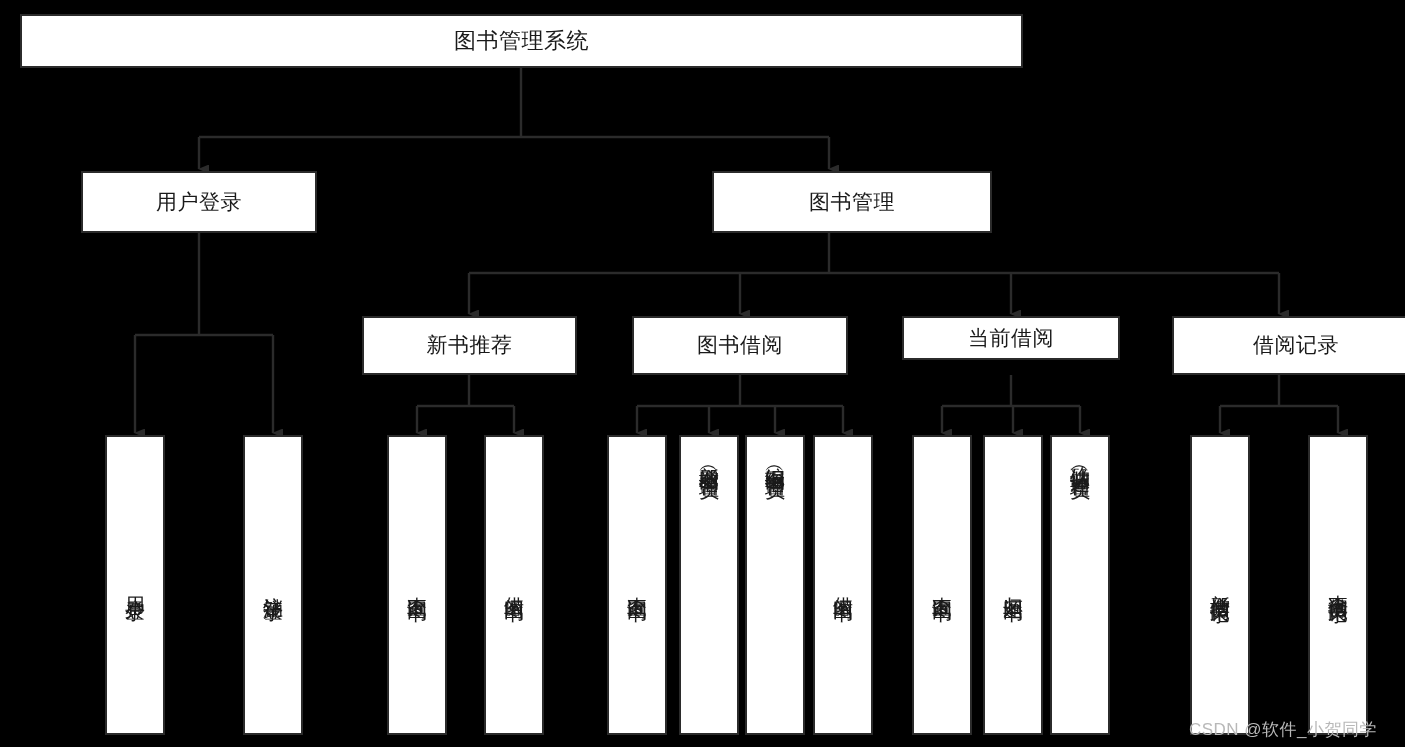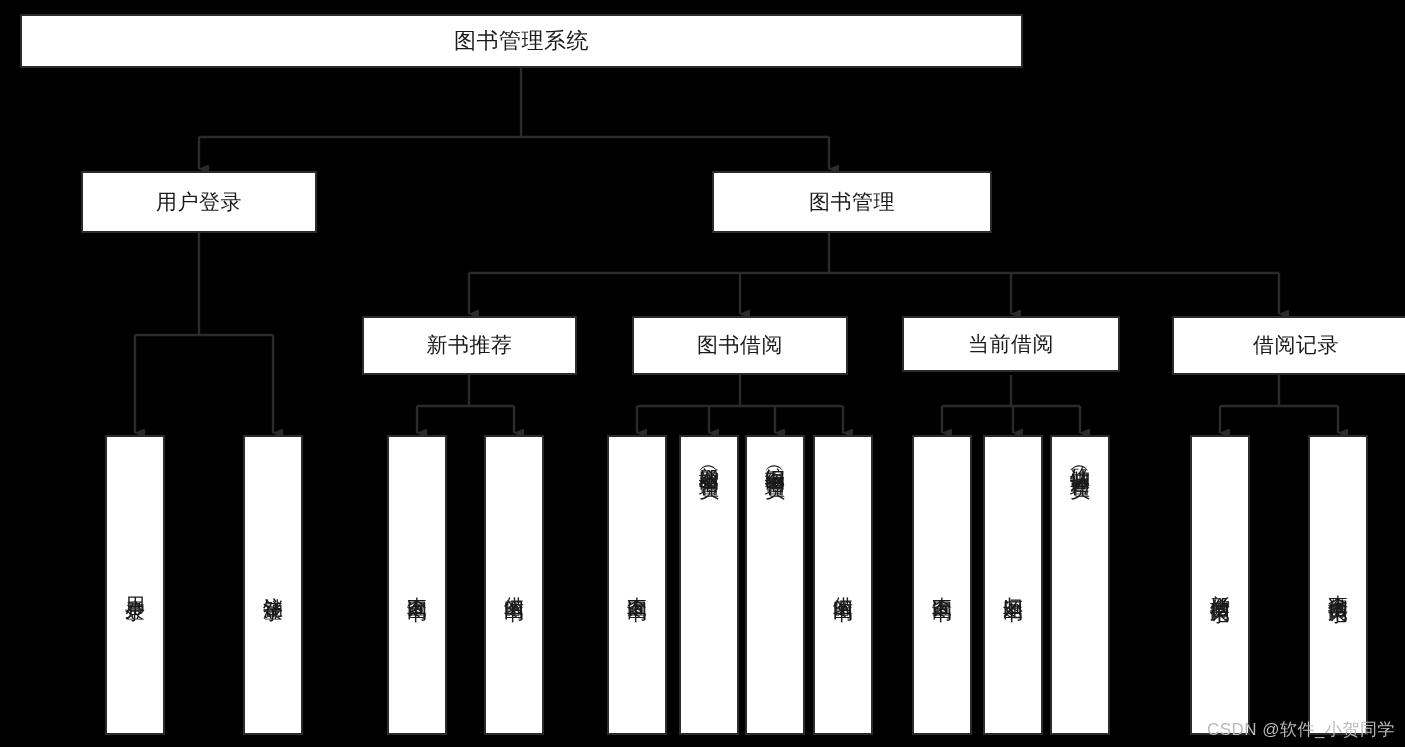--- a/index.html
+++ b/index.html
@@ -55,21 +55,21 @@
     align-items: flex-start;
     justify-content: center;
     padding-top: 14px;
   }
   .node-box.vertical.centered {
     align-items: center;
     padding-top: 0;
   }
   #watermark {
     position: absolute;
-    right: 10px;
+    right: 28px;
     bottom: 6px;
     font-size: 17px;
     color: #b8b8b8;
     letter-spacing: 0.5px;
     z-index: 5;
     white-space: nowrap;
   }
 </style>
 </head>
 <body>
@@ -128,21 +128,21 @@
       </div>
       <div class="node-box" style="left: 712px; top: 171px; width: 280px; height: 62px;">
         <span class="node-label">图书管理</span>
       </div>
       <div class="node-box" style="left: 362px; top: 316px; width: 215px; height: 59px;">
         <span class="node-label">新书推荐</span>
       </div>
       <div class="node-box" style="left: 632px; top: 316px; width: 216px; height: 59px;">
         <span class="node-label">图书借阅</span>
       </div>
-      <div class="node-box" style="left: 902px; top: 316px; width: 218px; height: 56px;">
+      <div class="node-box" style="left: 902px; top: 316px; width: 218px; height: 44px;">
         <span class="node-label">当前借阅</span>
       </div>
       <div class="node-box" style="left: 1172px; top: 316px; width: 248px; height: 59px;">
         <span class="node-label">借阅记录</span>
       </div>
       <div class="node-box vertical centered" style="left: 105px; top: 435px; width: 60px; height: 300px;">
         <span class="node-label">用户登录</span>
       </div>
       <div class="node-box vertical centered" style="left: 243px; top: 435px; width: 60px; height: 300px;">
         <span class="node-label">注销登录</span>

